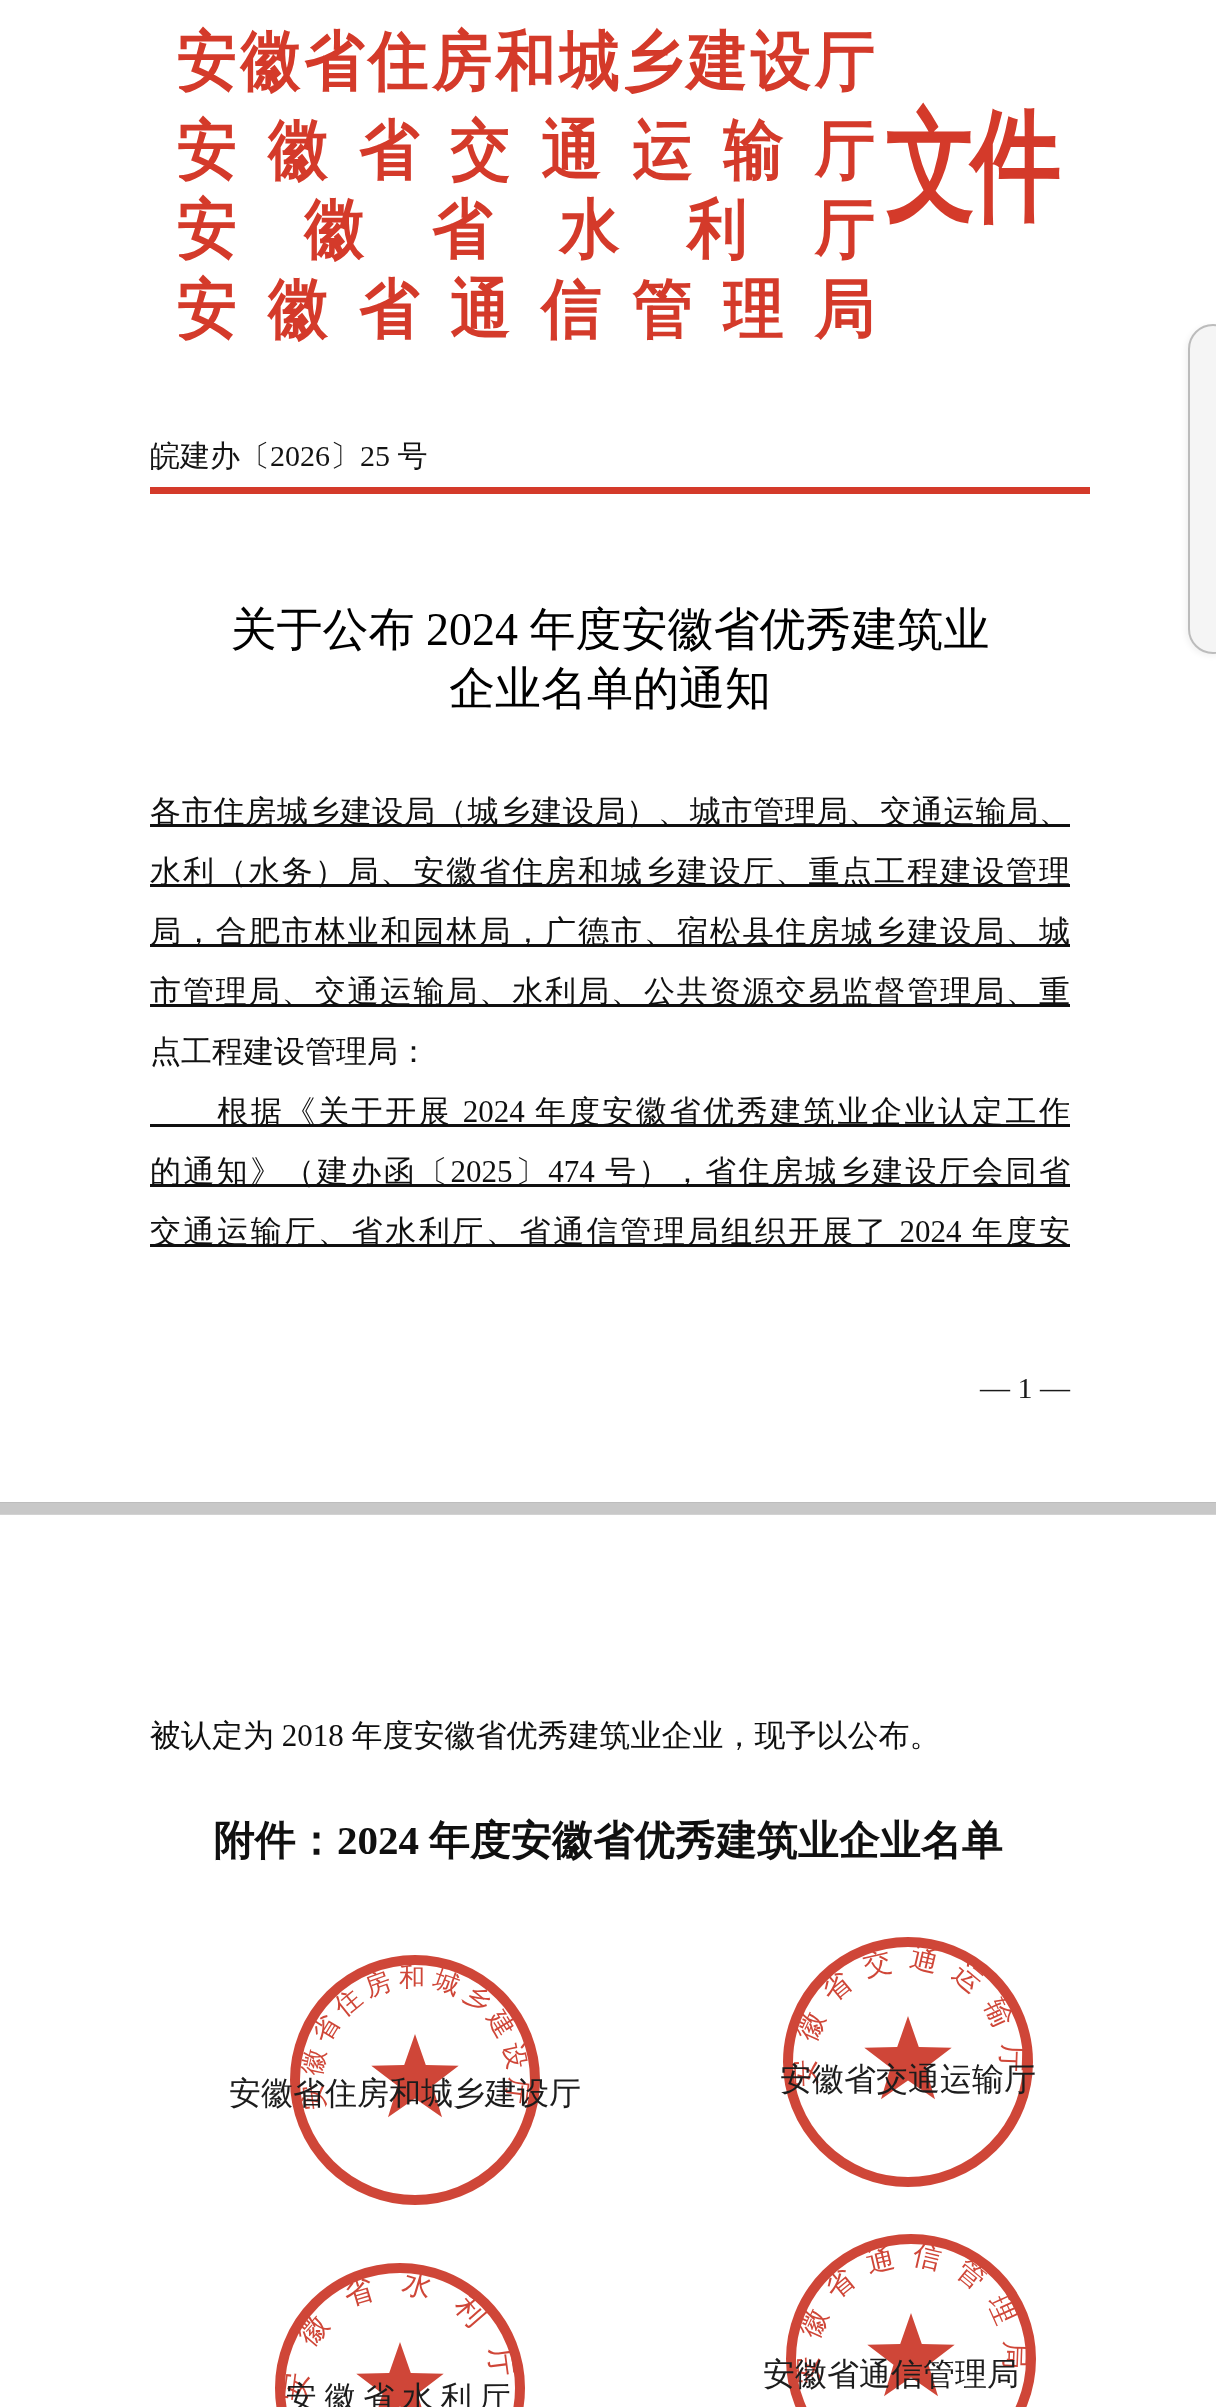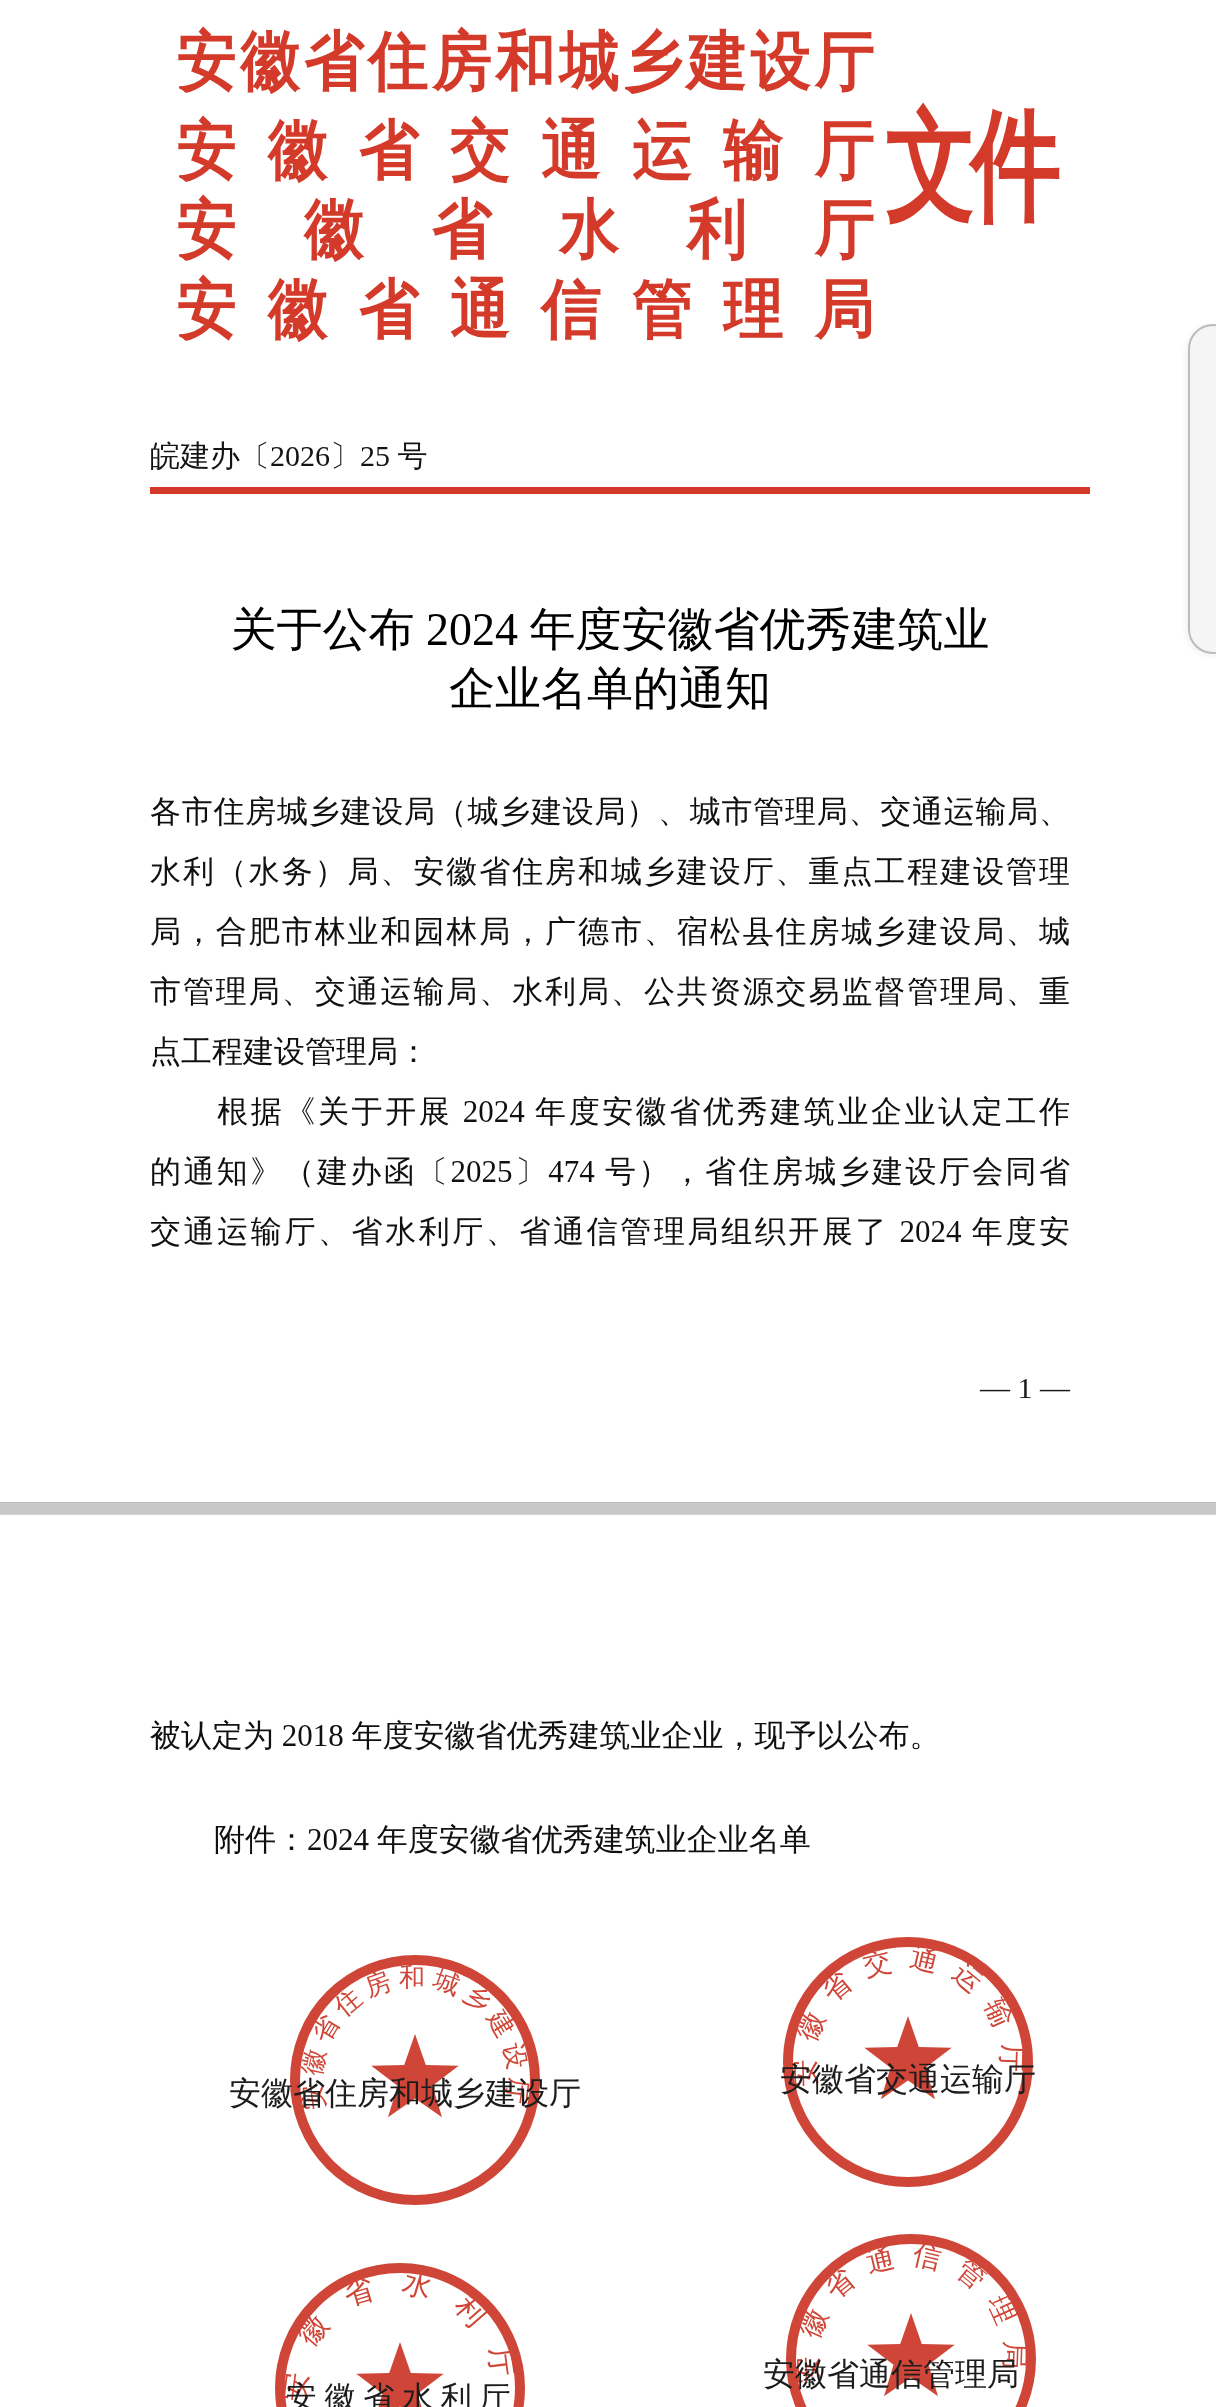--- a/index.html
+++ b/index.html
@@ -41,38 +41,38 @@
     white-space:nowrap;
   }
   #title1{top:604px;}
   #title2{top:663px;}
   
   .body-block{position:absolute;left:150px;top:782px;width:920px;}
   .bline{
     width:920px;height:60px;line-height:60px;font-size:31px;color:#101010;
     white-space:nowrap;
   }
-  .bline.jst{text-align:justify;text-align-last:justify;white-space:normal;}
+  .bline.jst{text-align:justify;text-align-last:justify;white-space:normal;text-decoration:underline;}
   .page-num{
     position:absolute;left:150px;top:1372px;width:920px;
     font-size:30px;line-height:32px;text-align:right;color:#1a1a1a;
   }
   
   .page-sep{
     position:absolute;left:0;top:1502px;width:1216px;height:11px;
     background:#c8c8c8;border-top:1px solid #bdbdbd;border-bottom:1px solid #d2d2d2;
   }
   
   .p2-line1{
     position:absolute;left:150px;top:1706px;width:920px;
     font-size:31px;line-height:60px;color:#101010;white-space:nowrap;
   }
   .p2-attachment{
     position:absolute;left:150px;top:1810px;width:920px;padding-left:64px;
-    box-sizing:border-box;font-size:31px;line-height:60px;color:#101010;white-space:nowrap;
+    box-sizing:border-box;font-size:41px;line-height:60px;color:#101010;white-space:nowrap;font-weight:bold;
   }
   
   .seal{position:absolute;width:270px;height:270px;opacity:0.93;}
   #seal0{left:280px;top:1945px;}
   #seal1{left:773px;top:1927px;}
   #seal2{left:265px;top:2253px;}
   #seal3{left:776px;top:2224px;}
   .seal-ring{fill:none;stroke:#cc3929;stroke-width:10px;}
   .seal-star{fill:#cc3929;}
   .seal-arc-text{

